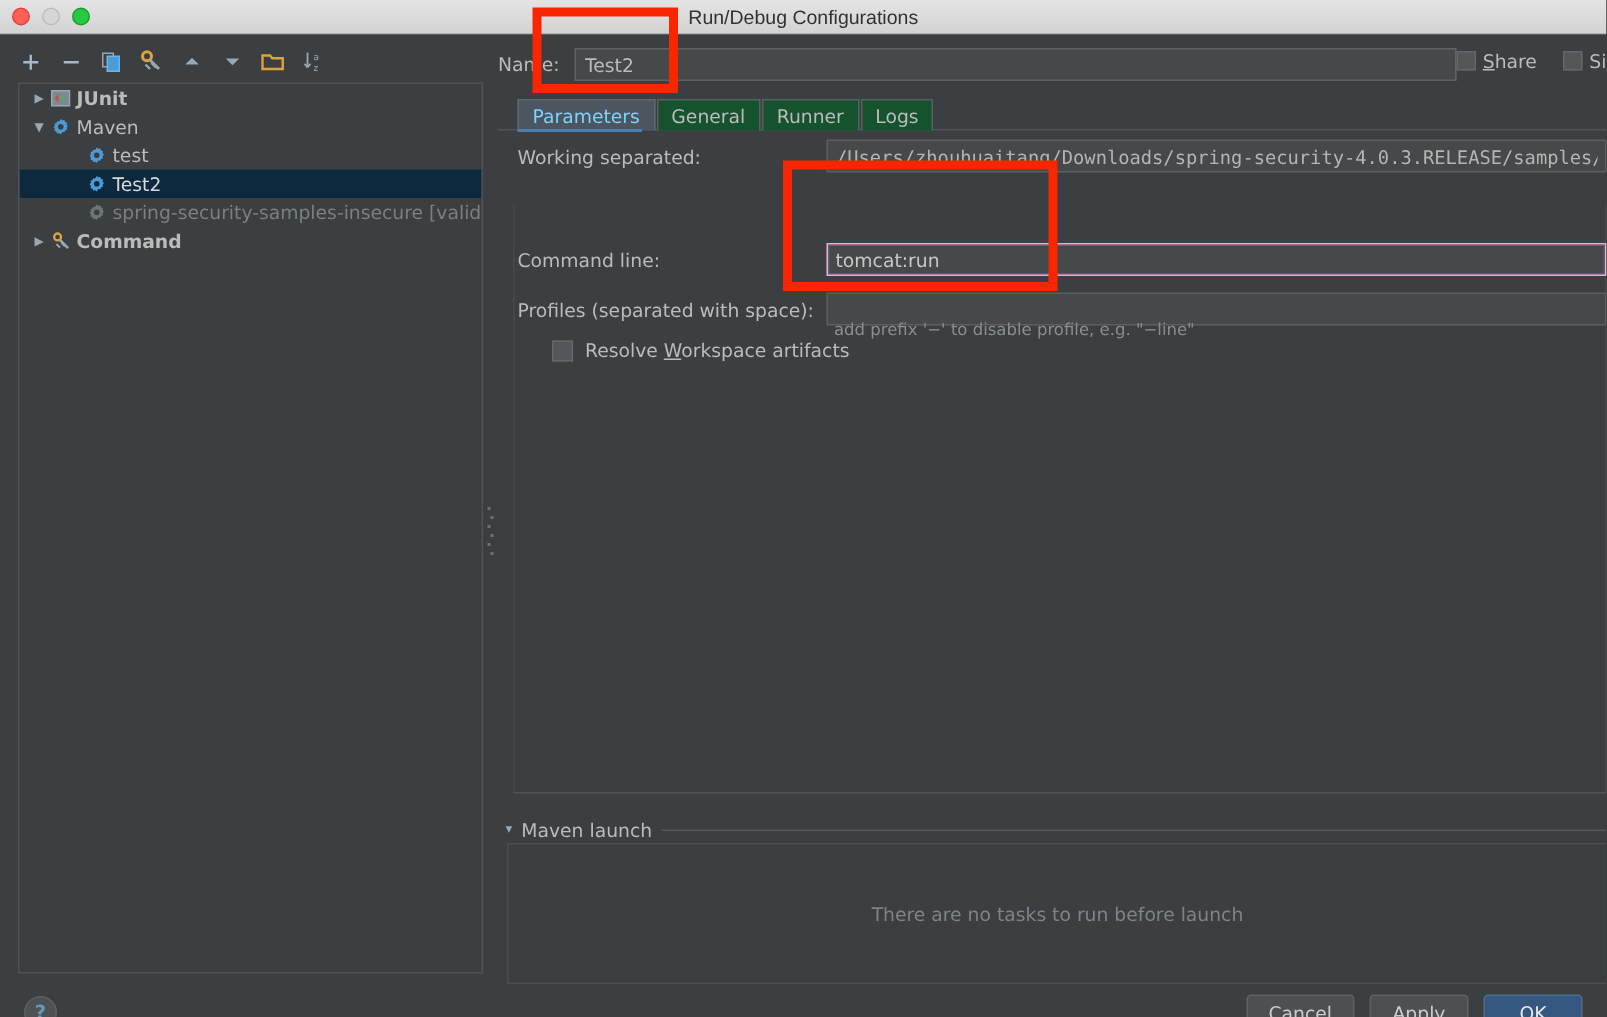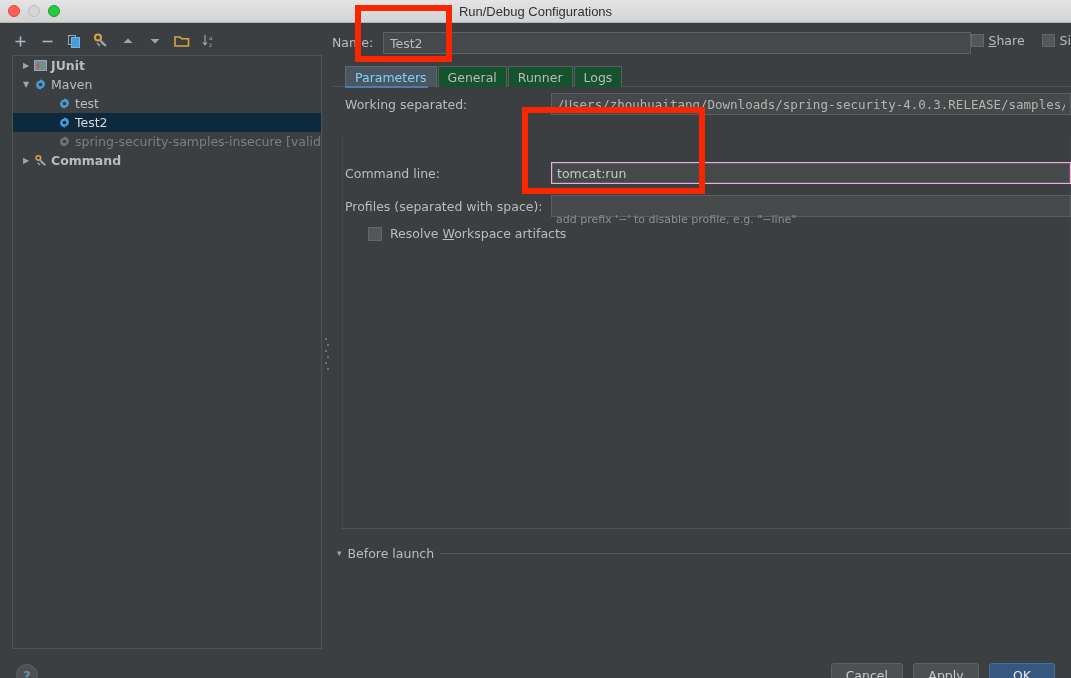--- a/index.html
+++ b/index.html
@@ -606,22 +606,25 @@
 
     <div class="resolve-row">
       <span class="chk-lg"></span>
       <span class="chk-label">Resolve <span class="u">W</span>orkspace artifacts</span>
     </div>
 
     <div class="content-sep"></div>
 
     <div class="bl-header">
       <span style="font-size:9px;color:#9aa7b0;">▾</span>
-      <span class="bl-title">Before launch</span>
+      <span class="bl-title">Maven launch</span>
       <span class="bl-line"></span>
+    </div>
+    <div class="bl-box">
+      <div class="bl-empty">There are no tasks to run before launch</div>
     </div>
   </div>
 
   <div class="footer-btns">
     <div class="btn">Cancel</div>
     <div class="btn"><span class="u">A</span>pply</div>
     <div class="btn primary">OK</div>
   </div>
 
 </div>

